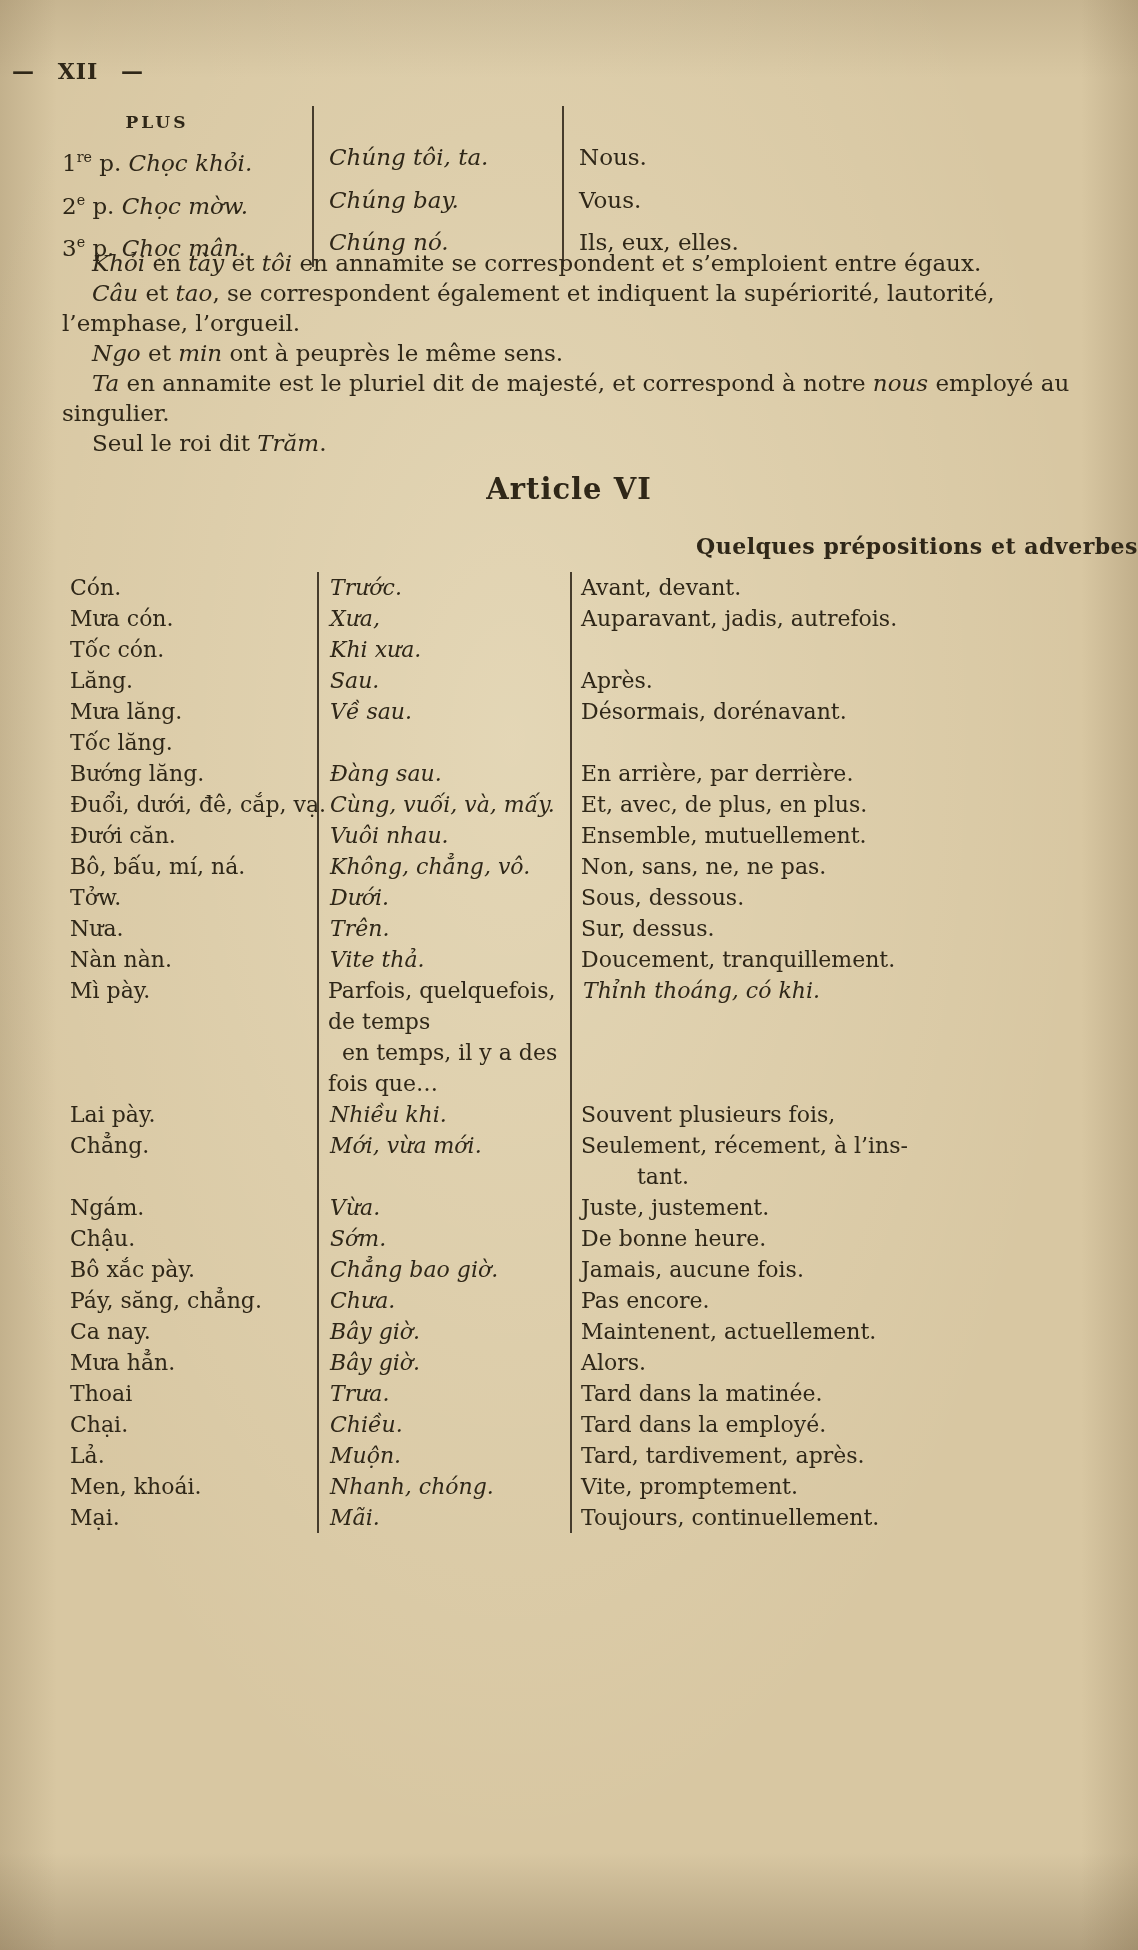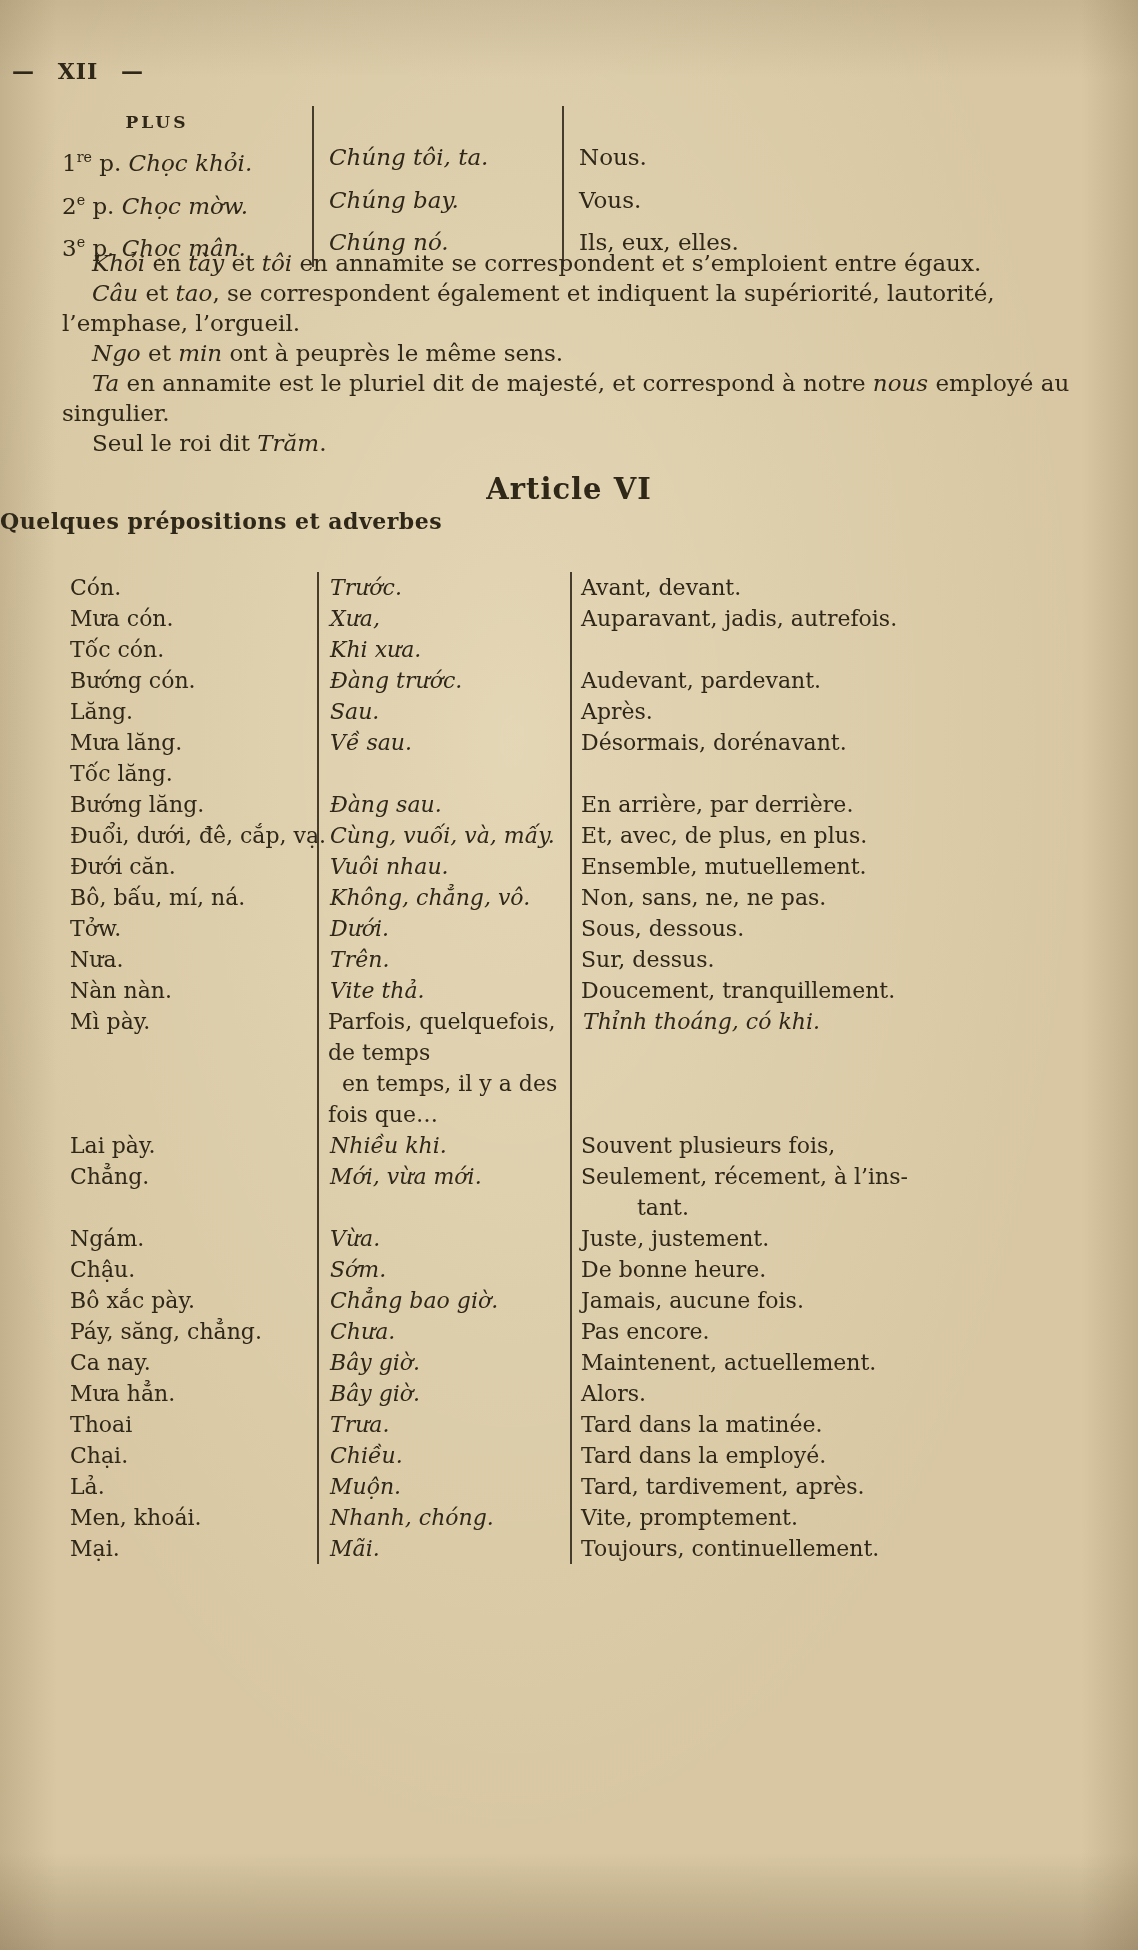--- a/index.html
+++ b/index.html
@@ -44,22 +44,22 @@
     position: absolute; top: 248px; left: 62px; width: 1020px;
     font-size: 23px; line-height: 30px;
   }
   .notes p { margin: 0; text-indent: 30px; }
   
   .article-title {
     position: absolute; top: 472px; left: 0; width: 100%;
     text-align: center; font-weight: bold; font-size: 29px; letter-spacing: 1px;
   }
   .article-subtitle {
-    position: absolute; top: 508px; left: 0; width: 100%;
-    text-align: left; font-weight: bold; font-size: 22px; letter-spacing: 0.5px;
+    position: absolute; top: 533px; left: 0; width: 100%;
+    text-align: right; font-weight: bold; font-size: 22px; letter-spacing: 0.5px;
   }
   
   .vocab { position: absolute; top: 572px; left: 66px; width: 1014px; }
   .vrow { display: grid; grid-template-columns: 251px 253px 1fr; }
   .vc { min-height: 31px; line-height: 31px; font-size: 22px; }
   .vc1 { padding-left: 4px; white-space: nowrap; }
   .vc2 { font-style: italic; border-left: 2px solid #463c2c; padding-left: 11px; white-space: nowrap; }
   .vc3 { border-left: 2px solid #463c2c; padding-left: 9px; white-space: pre-wrap; }
 </style>
 </head>
@@ -108,25 +108,20 @@
         <div class="vc vc1">Mưa cón.</div>
         <div class="vc vc2">Xưa,</div>
         <div class="vc vc3">Auparavant, jadis, autrefois.</div>
       </div>
     <div class="vrow">
         <div class="vc vc1">Tốc cón.</div>
         <div class="vc vc2">Khi xưa.</div>
         <div class="vc vc3"></div>
       </div>
     <div class="vrow">
-        <div class="vc vc1">Bướng cón.</div>
-        <div class="vc vc2">Đàng trước.</div>
-        <div class="vc vc3">Audevant, pardevant.</div>
-      </div>
-    <div class="vrow">
         <div class="vc vc1">Lăng.</div>
         <div class="vc vc2">Sau.</div>
         <div class="vc vc3">Après.</div>
       </div>
     <div class="vrow">
         <div class="vc vc1">Mưa lăng.</div>
         <div class="vc vc2">Về sau.</div>
         <div class="vc vc3">Désormais, dorénavant.</div>
       </div>
     <div class="vrow">

